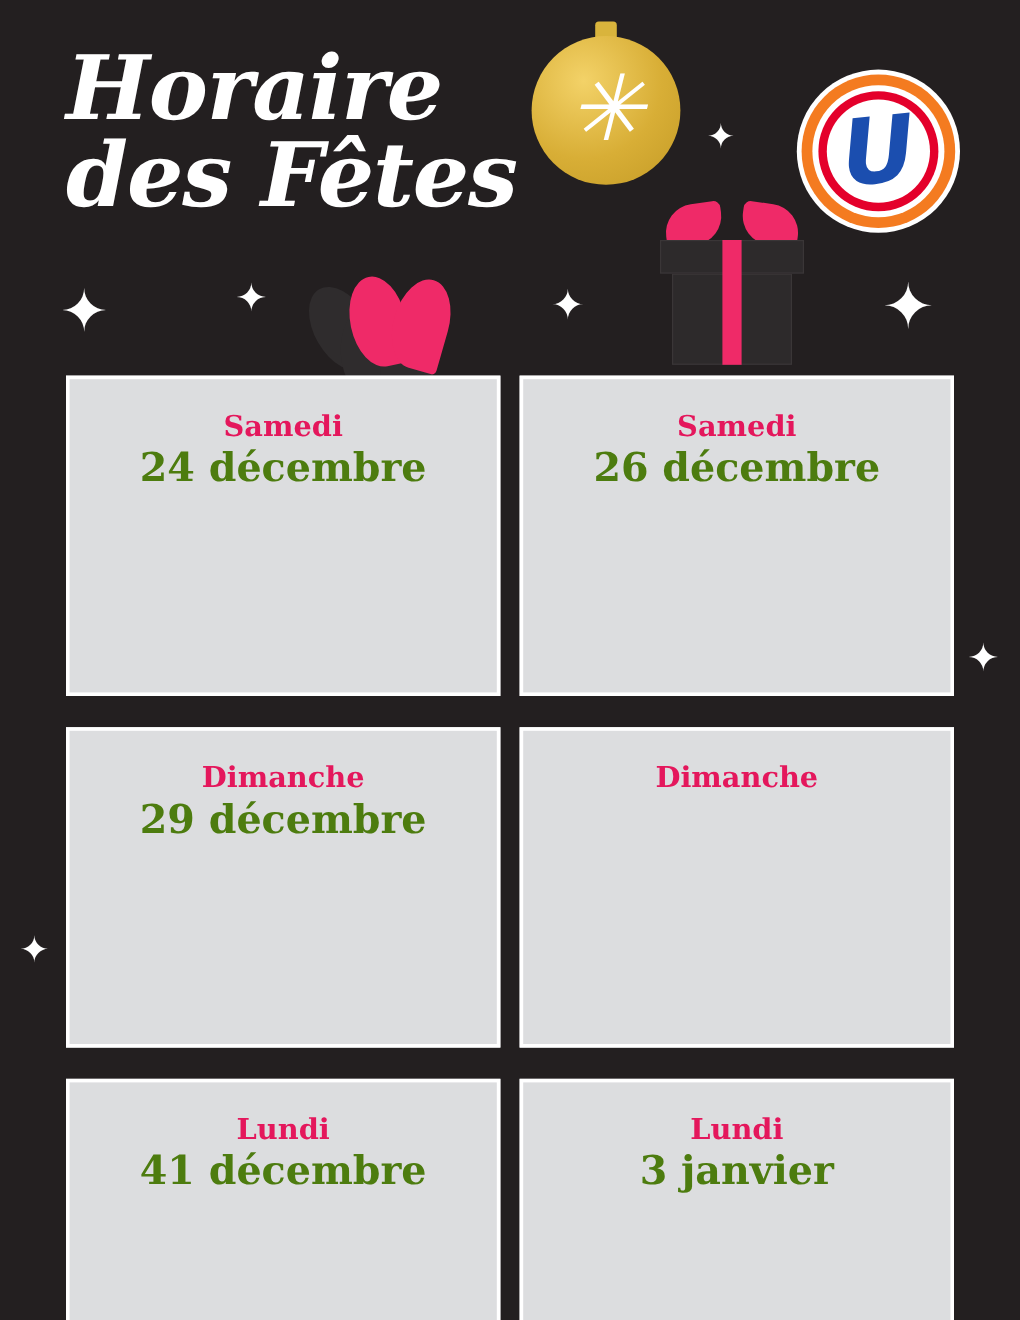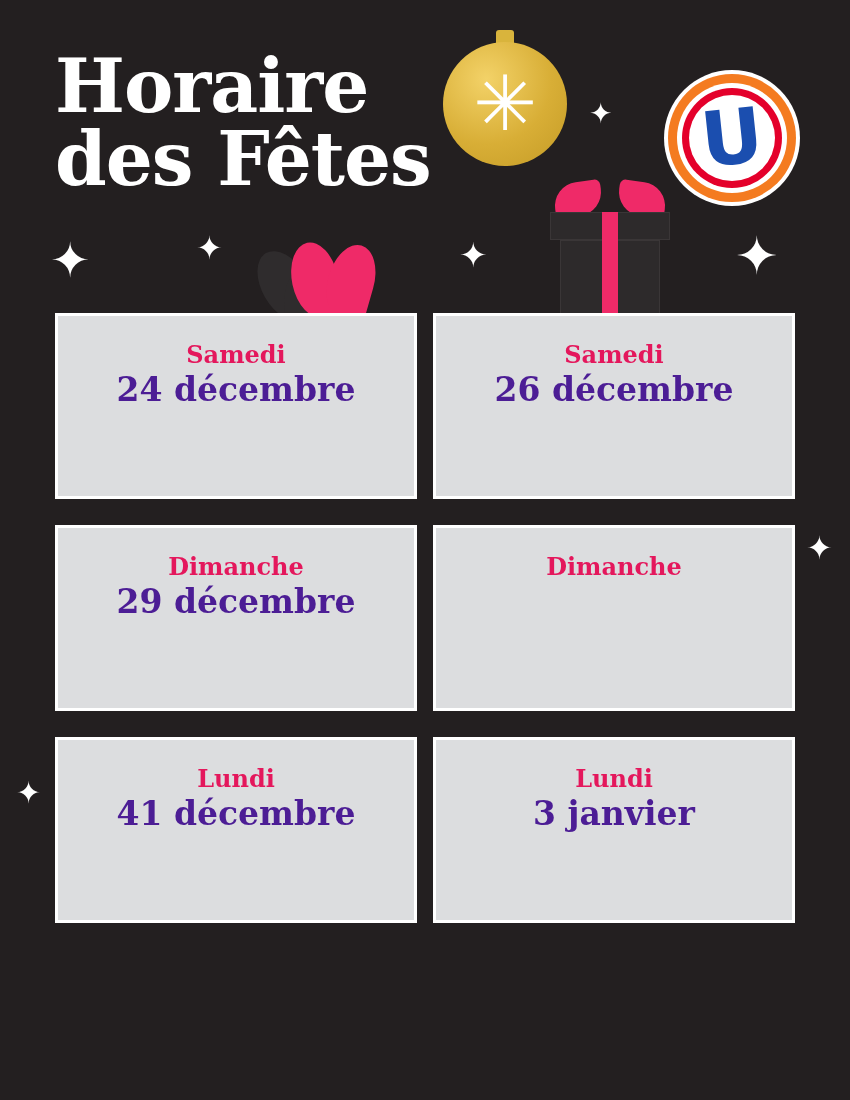--- a/index.html
+++ b/index.html
@@ -19,23 +19,24 @@
     position: relative;
     width: 850px;
     height: 1100px;
     background: #231f20;
     overflow: hidden;
   }
 
   
   .header {
     position: absolute;
-    left: 0; top: 12px;
+    left: 0; top: 0;
     width: 844px;
     height: 310px;
+    font-style: italic;
   }
 
   .title {
     position: absolute;
     left: 55px;
     top: 38px;
     color: #ffffff;
     font-family: "DejaVu Serif", serif;
     font-weight: bold;
     font-size: 74px;
@@ -213,36 +214,36 @@
     top: 313px;
     width: 740px;
   }
   .row {
     display: flex;
     justify-content: space-between;
     margin-bottom: 26px;
   }
   .card {
     width: 362px;
-    height: 186px;
+    height: 267px;
     background: #dcdddf;
     border: 3px solid #ffffff;
     box-sizing: border-box;
     padding-top: 26px;
     text-align: center;
   }
   .card-day {
     color: #e4175c;
     font-family: "DejaVu Serif", serif;
     font-weight: bold;
     font-size: 24px;
     line-height: 1.1;
   }
   .card-date {
-    color: #4c1d95;
+    color: #4d7c0f;
     font-family: "DejaVu Serif", serif;
     font-weight: bold;
     font-size: 33px;
     line-height: 1.2;
     margin-top: 2px;
   }
   .card-date sup {
     font-size: 19px;
     vertical-align: super;
   }

